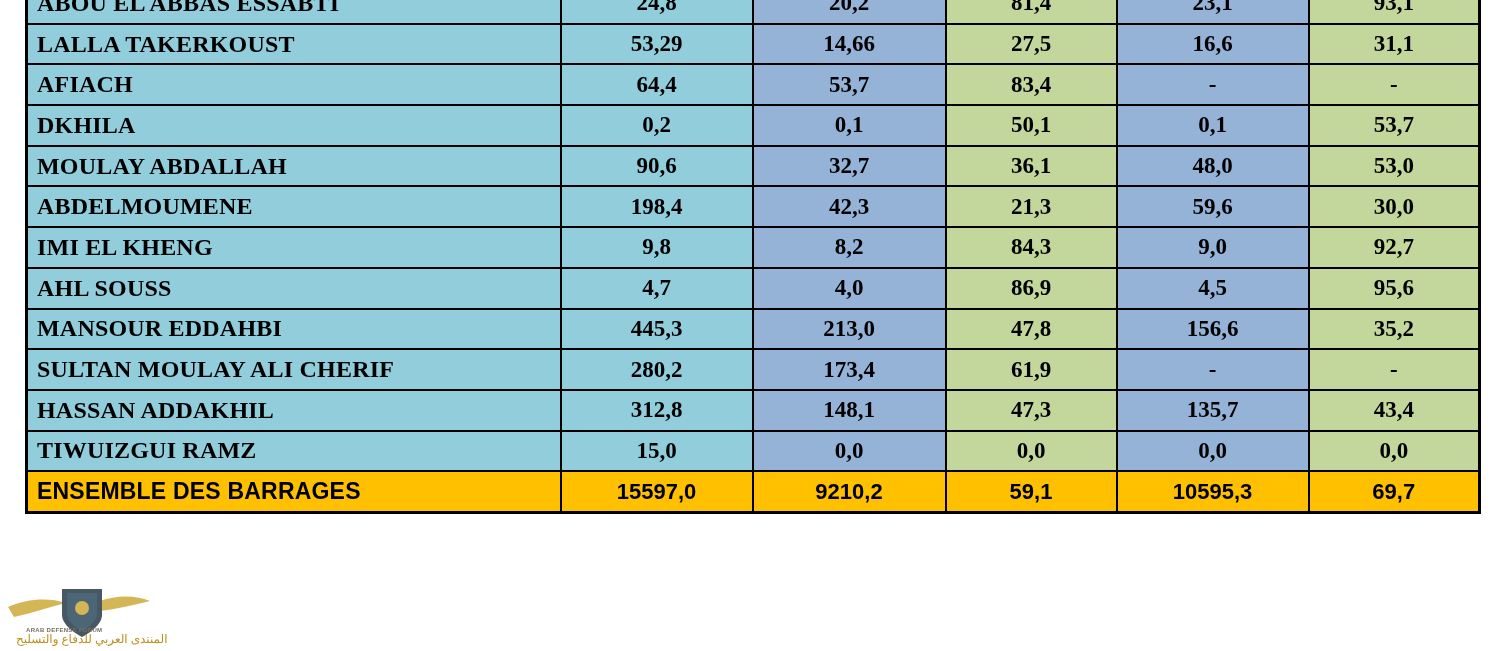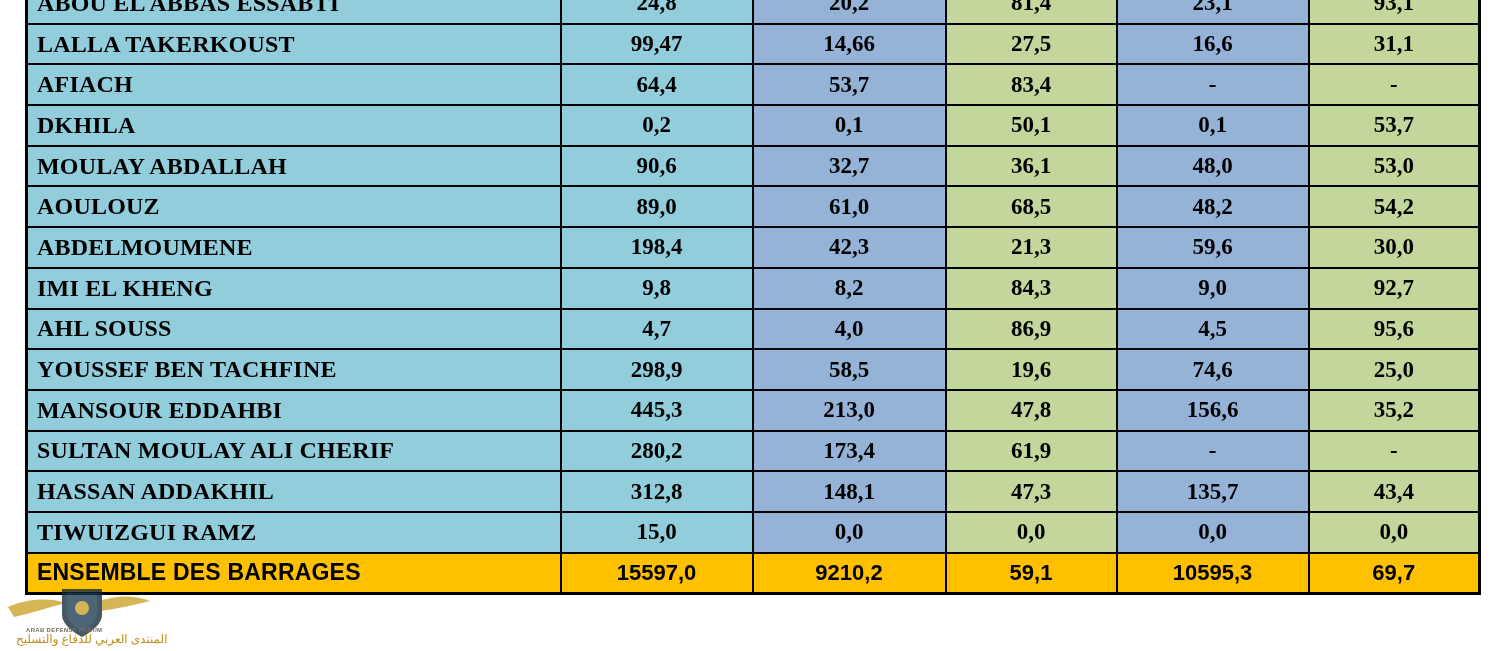--- a/index.html
+++ b/index.html
@@ -129,21 +129,21 @@
           <tr>
             <td class="name cyan">ABOU EL ABBAS ESSABTI</td>
             <td class="val cyan">24,8</td>
             <td class="val blue">20,2</td>
             <td class="val green">81,4</td>
             <td class="val blue">23,1</td>
             <td class="val green">93,1</td>
           </tr>
           <tr>
             <td class="name cyan">LALLA TAKERKOUST</td>
-            <td class="val cyan">99,47</td>
+            <td class="val cyan">53,29</td>
             <td class="val blue">14,66</td>
             <td class="val green">27,5</td>
             <td class="val blue">16,6</td>
             <td class="val green">31,1</td>
           </tr>
           <tr>
             <td class="name cyan">AFIACH</td>
             <td class="val cyan">64,4</td>
             <td class="val blue">53,7</td>
             <td class="val green">83,4</td>
@@ -160,28 +160,20 @@
           </tr>
           <tr>
             <td class="name cyan">MOULAY ABDALLAH</td>
             <td class="val cyan">90,6</td>
             <td class="val blue">32,7</td>
             <td class="val green">36,1</td>
             <td class="val blue">48,0</td>
             <td class="val green">53,0</td>
           </tr>
           <tr>
-            <td class="name cyan">AOULOUZ</td>
-            <td class="val cyan">89,0</td>
-            <td class="val blue">61,0</td>
-            <td class="val green">68,5</td>
-            <td class="val blue">48,2</td>
-            <td class="val green">54,2</td>
-          </tr>
-          <tr>
             <td class="name cyan">ABDELMOUMENE</td>
             <td class="val cyan">198,4</td>
             <td class="val blue">42,3</td>
             <td class="val green">21,3</td>
             <td class="val blue">59,6</td>
             <td class="val green">30,0</td>
           </tr>
           <tr>
             <td class="name cyan">IMI EL KHENG</td>
             <td class="val cyan">9,8</td>
@@ -190,28 +182,20 @@
             <td class="val blue">9,0</td>
             <td class="val green">92,7</td>
           </tr>
           <tr>
             <td class="name cyan">AHL SOUSS</td>
             <td class="val cyan">4,7</td>
             <td class="val blue">4,0</td>
             <td class="val green">86,9</td>
             <td class="val blue">4,5</td>
             <td class="val green">95,6</td>
-          </tr>
-          <tr>
-            <td class="name cyan">YOUSSEF BEN TACHFINE</td>
-            <td class="val cyan">298,9</td>
-            <td class="val blue">58,5</td>
-            <td class="val green">19,6</td>
-            <td class="val blue">74,6</td>
-            <td class="val green">25,0</td>
           </tr>
           <tr>
             <td class="name cyan">MANSOUR EDDAHBI</td>
             <td class="val cyan">445,3</td>
             <td class="val blue">213,0</td>
             <td class="val green">47,8</td>
             <td class="val blue">156,6</td>
             <td class="val green">35,2</td>
           </tr>
           <tr>

